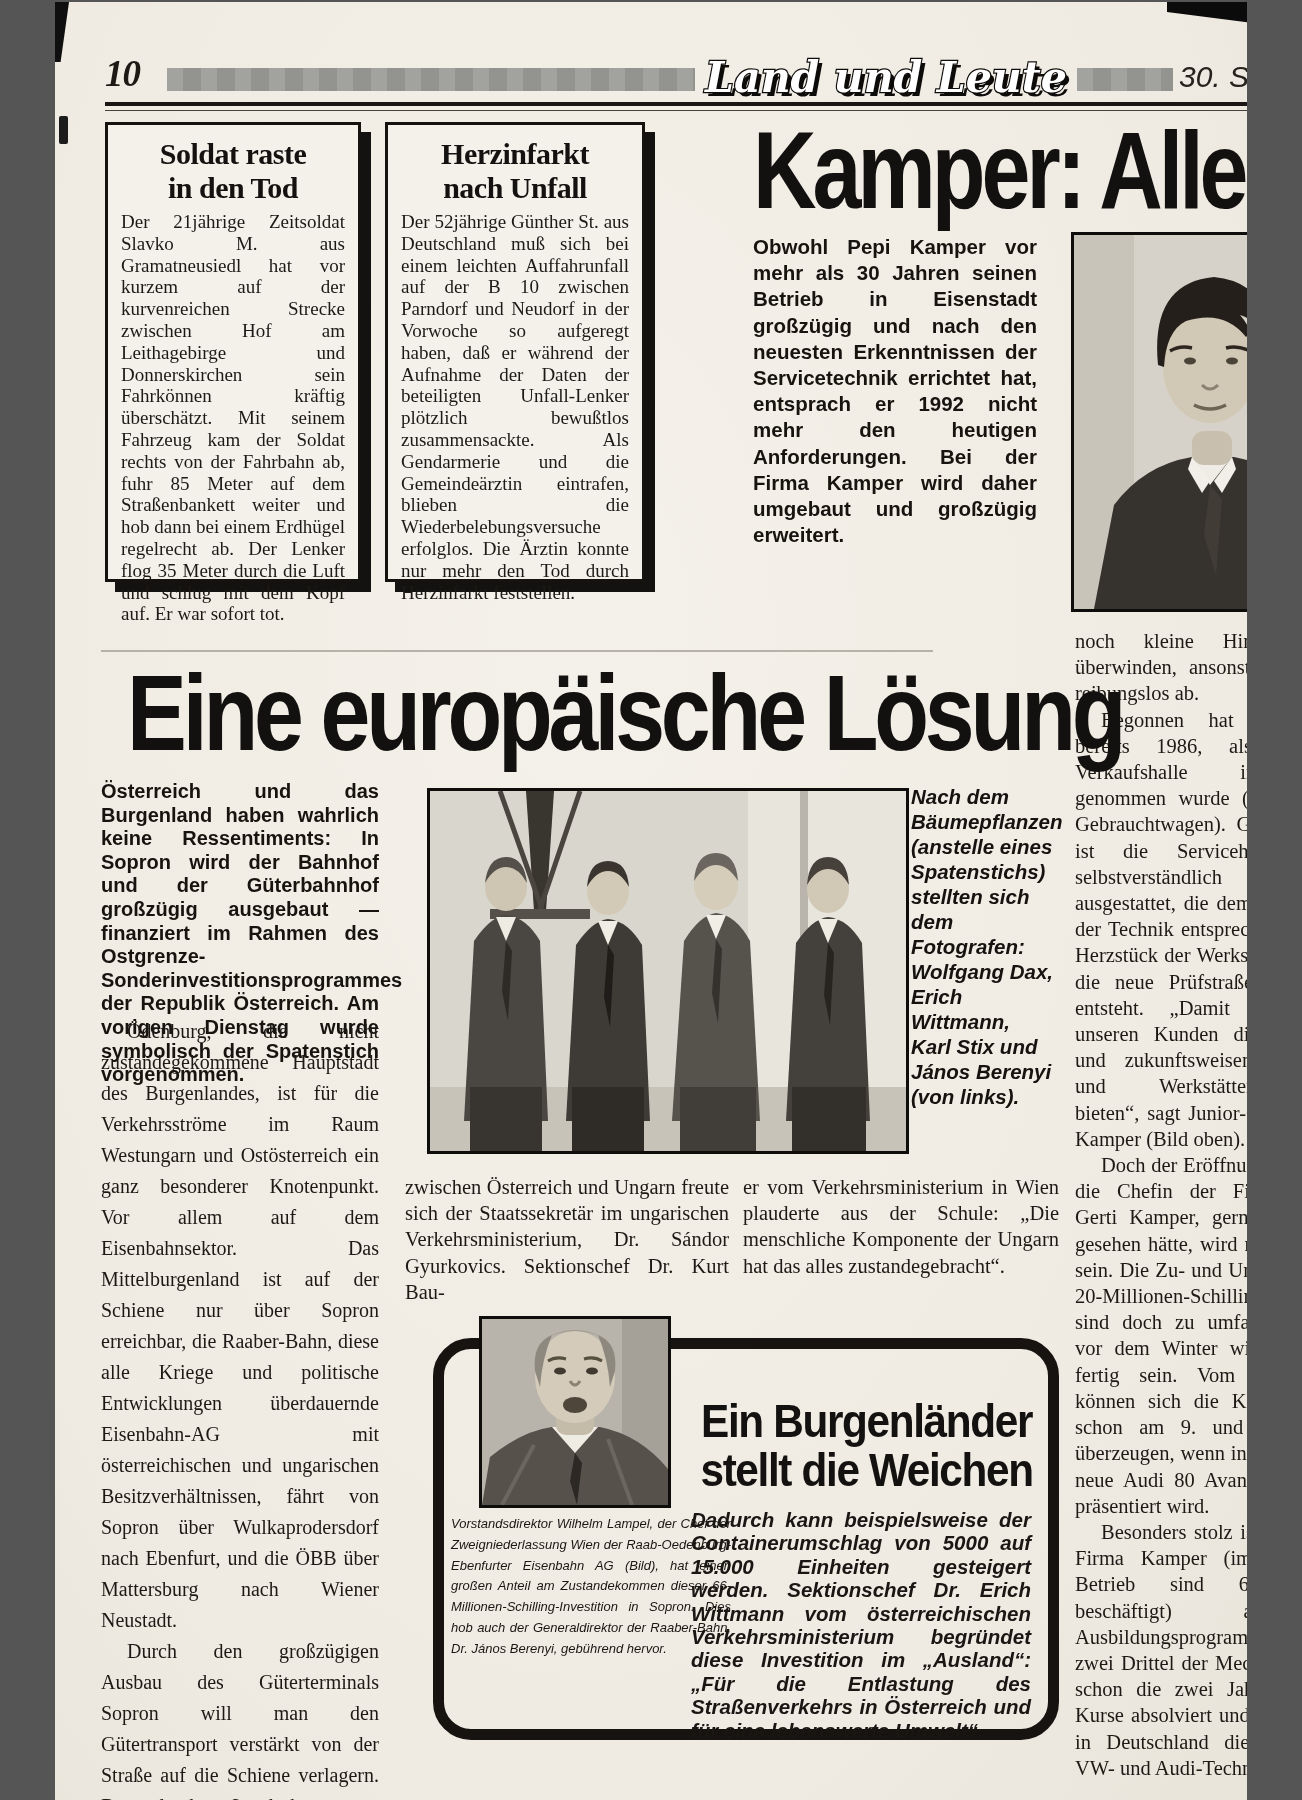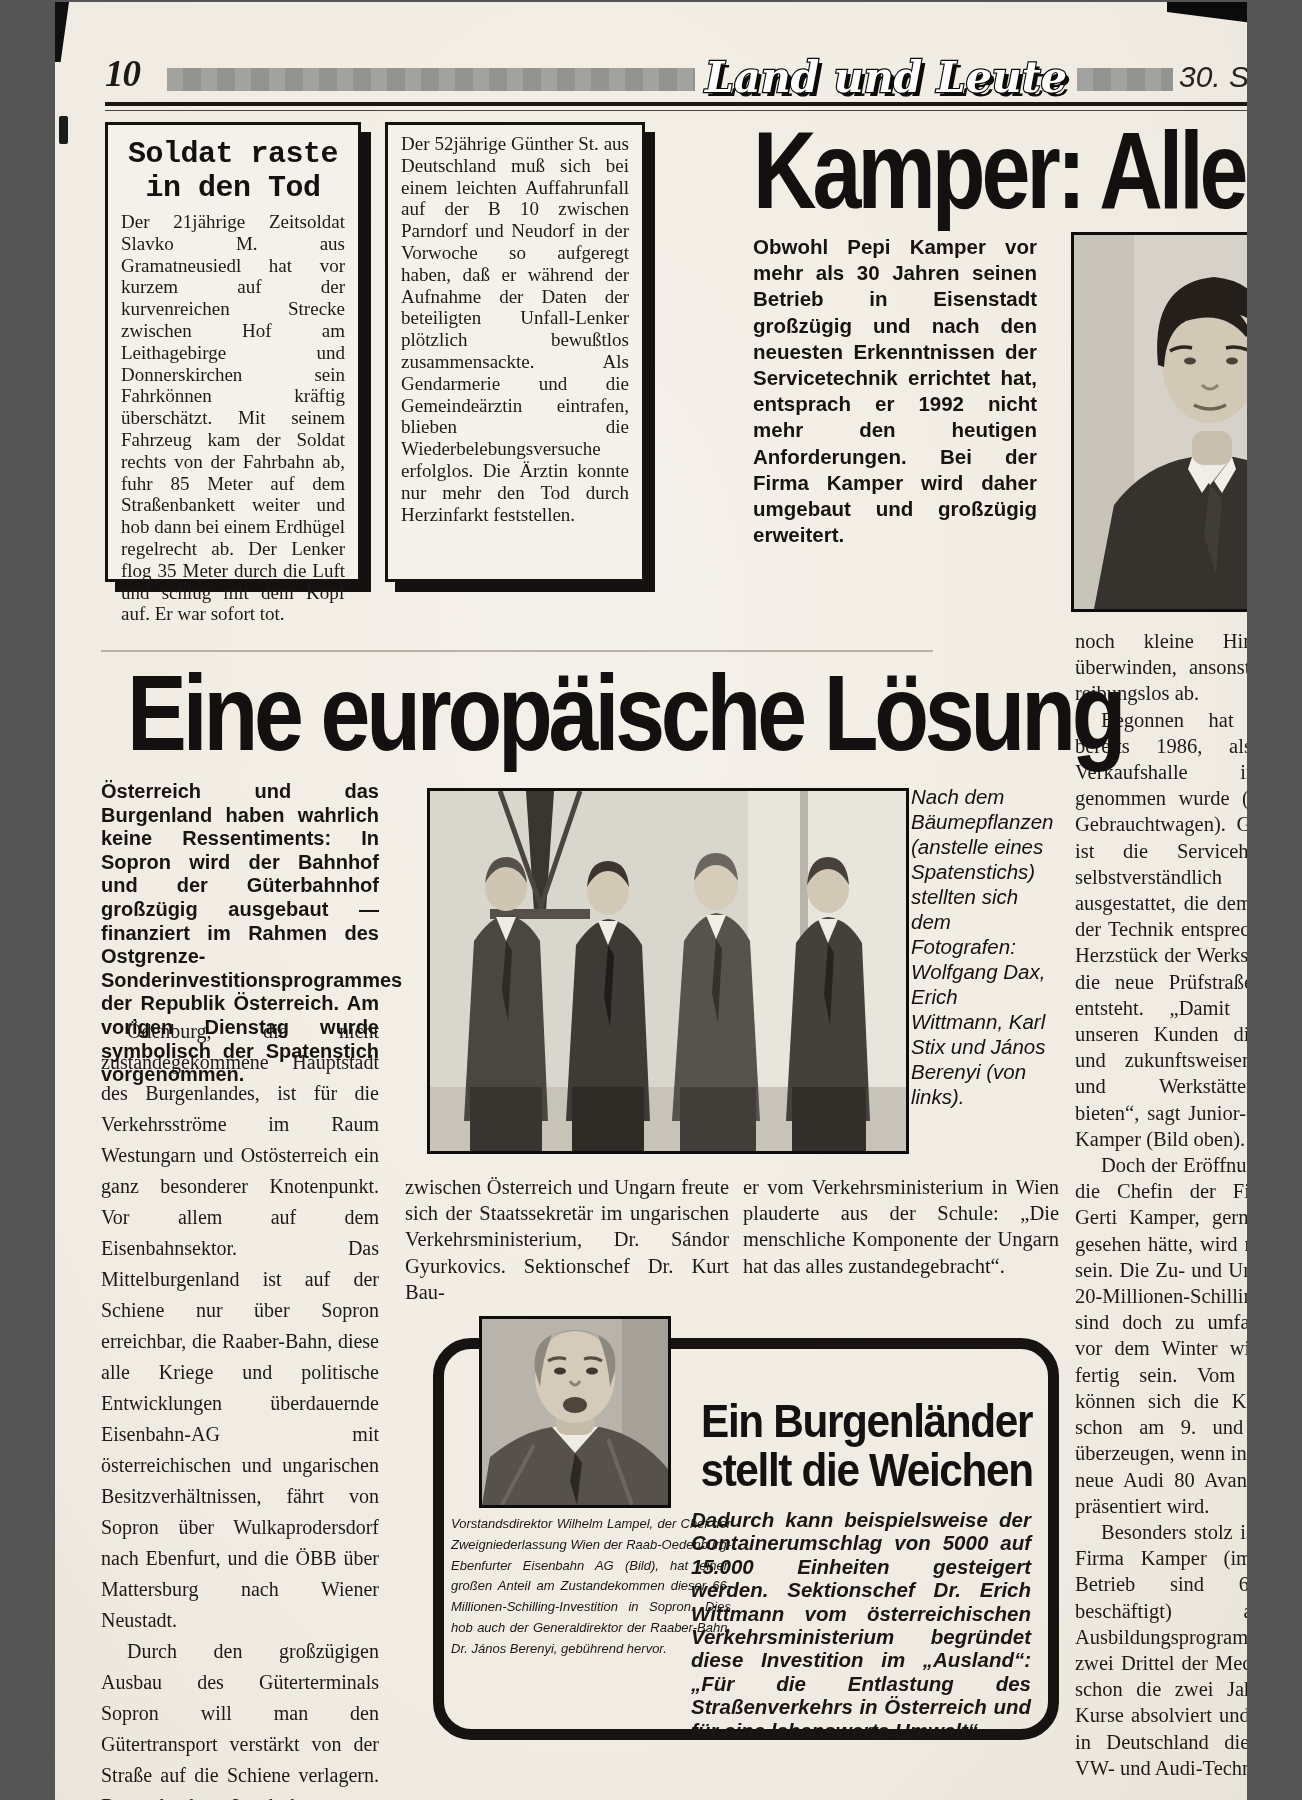--- a/index.html
+++ b/index.html
@@ -12,32 +12,32 @@
   .abs{position:absolute;}
   .serif{font-family:"Liberation Serif", serif;}
   .sans{font-family:"Liberation Sans", sans-serif;}
   .just{text-align:justify;hyphens:auto;-webkit-hyphens:auto;}
   .graybar{background:repeating-linear-gradient(90deg,#a2a29e 0 16px,#93938f 16px 34px);height:23px;}
   .newsbox{
     background:#f4f1ea;border:3px solid #151310;box-shadow:10px 10px 0 #141210;
     box-sizing:border-box;padding:8px 13px;
   }
   .newsbox h2{
-    margin:4px 0 6px 0;text-align:center;font-family:Liberation Mono, monospace;
+    margin:4px 0 6px 0;text-align:center;font-family:Liberation Serif, serif;
     font-weight:bold;font-size:30px;line-height:34px;letter-spacing:-0.5px;color:#141210;
   }
   .newsbox p{margin:0;font-size:19px;line-height:21.8px;}
   .bighead{white-space:nowrap;display:inline-block;transform-origin:0 0;
     font-family:"Liberation Sans",sans-serif;font-weight:bold;color:#131110;}
   .photo{border:3px solid #0f0d0b;box-sizing:border-box;background:#cfccc4;overflow:hidden;}
   .photo svg{display:block;}
   p.cont{margin:0;}
   .ind{text-indent:26px;}
   .rcol p{margin:0;font-size:20.5px;line-height:26.2px;}
-  .capb{font-family:"Liberation Sans",sans-serif;font-style:italic;font-weight:normal;
+  .capb{font-family:"Liberation Sans",sans-serif;font-style:italic;font-weight:bold;
     font-size:20.5px;line-height:25px;color:#15120f;}
   .capi{font-family:"Liberation Sans",sans-serif;font-style:italic;
     font-size:13px;line-height:20.8px;color:#1a1713;}
   .boxital{font-family:"Liberation Sans",sans-serif;font-style:italic;font-weight:600;
     font-size:20.5px;line-height:23.4px;color:#191613;}
 </style>
 </head>
 <body>
 
 <div id="page">
@@ -60,20 +60,24 @@
 
   <div class="abs newsbox just" style="left:50px;top:120px;width:256px;height:460px;">
     <h2>
       <span>Soldat raste</span><br>
       <span>in den Tod</span>
     </h2>
     <p class="just">Der 21jährige Zeitsoldat Slavko M. aus Gramatneusiedl hat vor kurzem auf der kurvenreichen Strecke zwischen Hof am Leithagebirge und Donnerskirchen sein Fahrkönnen kräftig überschätzt. Mit seinem Fahrzeug kam der Soldat rechts von der Fahrbahn ab, fuhr 85 Meter auf dem Straßenbankett weiter und hob dann bei einem Erdhügel regelrecht ab. Der Lenker flog 35 Meter durch die Luft und schlug mit dem Kopf auf. Er war sofort tot.</p>
   </div>
 
   <div class="abs newsbox just" style="left:330px;top:120px;width:260px;height:460px;">
+    <h2>
+      <span>Herzinfarkt</span><br>
+      <span>nach Unfall</span>
+    </h2>
     <p class="just">Der 52jährige Günther St. aus Deutschland muß sich bei einem leichten Auffahrunfall auf der B 10 zwischen Parndorf und Neudorf in der Vorwoche so aufgeregt haben, daß er während der Aufnahme der Daten der beteiligten Unfall-Lenker plötzlich bewußtlos zusammensackte. Als Gendarmerie und die Gemeindeärztin eintrafen, blieben die Wiederbelebungsversuche erfolglos. Die Ärztin konnte nur mehr den Tod durch Herzinfarkt feststellen.</p>
   </div>
 
   <div class="abs" style="left:698px;top:104px;width:600px;height:118px;">
     <span class="bighead" style="font-size:110px;letter-spacing:-5px;transform:scaleX(0.8);">Kamper: Alles neu</span>
   </div>
 
   <div class="abs sans just" style="left:698px;top:232px;width:284px;font-weight:bold;font-size:20.5px;line-height:26.2px;color:#17140f;">Obwohl Pepi Kamper vor mehr als 30 Jahren seinen Betrieb in Eisenstadt großzügig und nach den neuesten Erkenntnissen der Servicetechnik errichtet hat, entsprach er 1992 nicht mehr den heutigen Anforderungen. Bei der Firma Kamper wird daher umgebaut und großzügig erweitert.</div>
 
 

